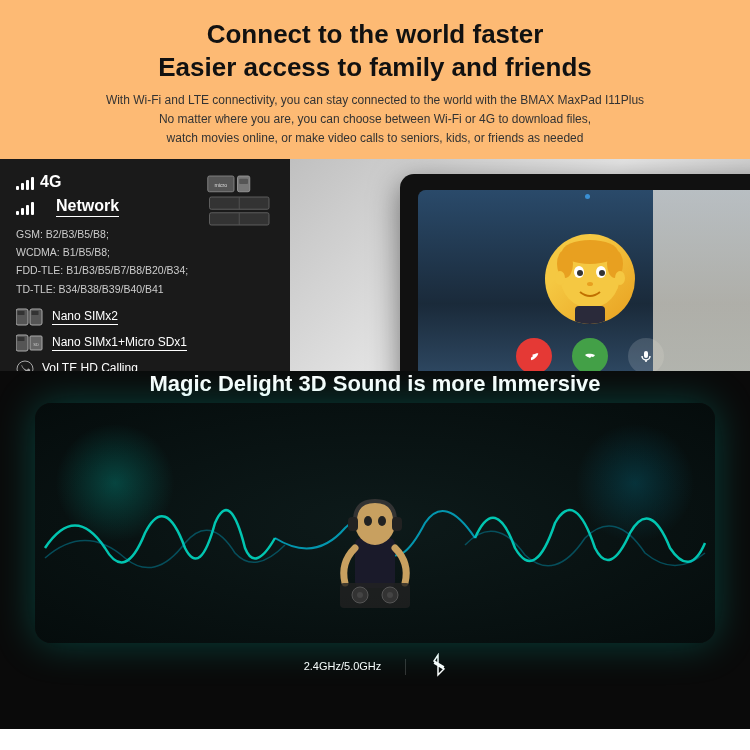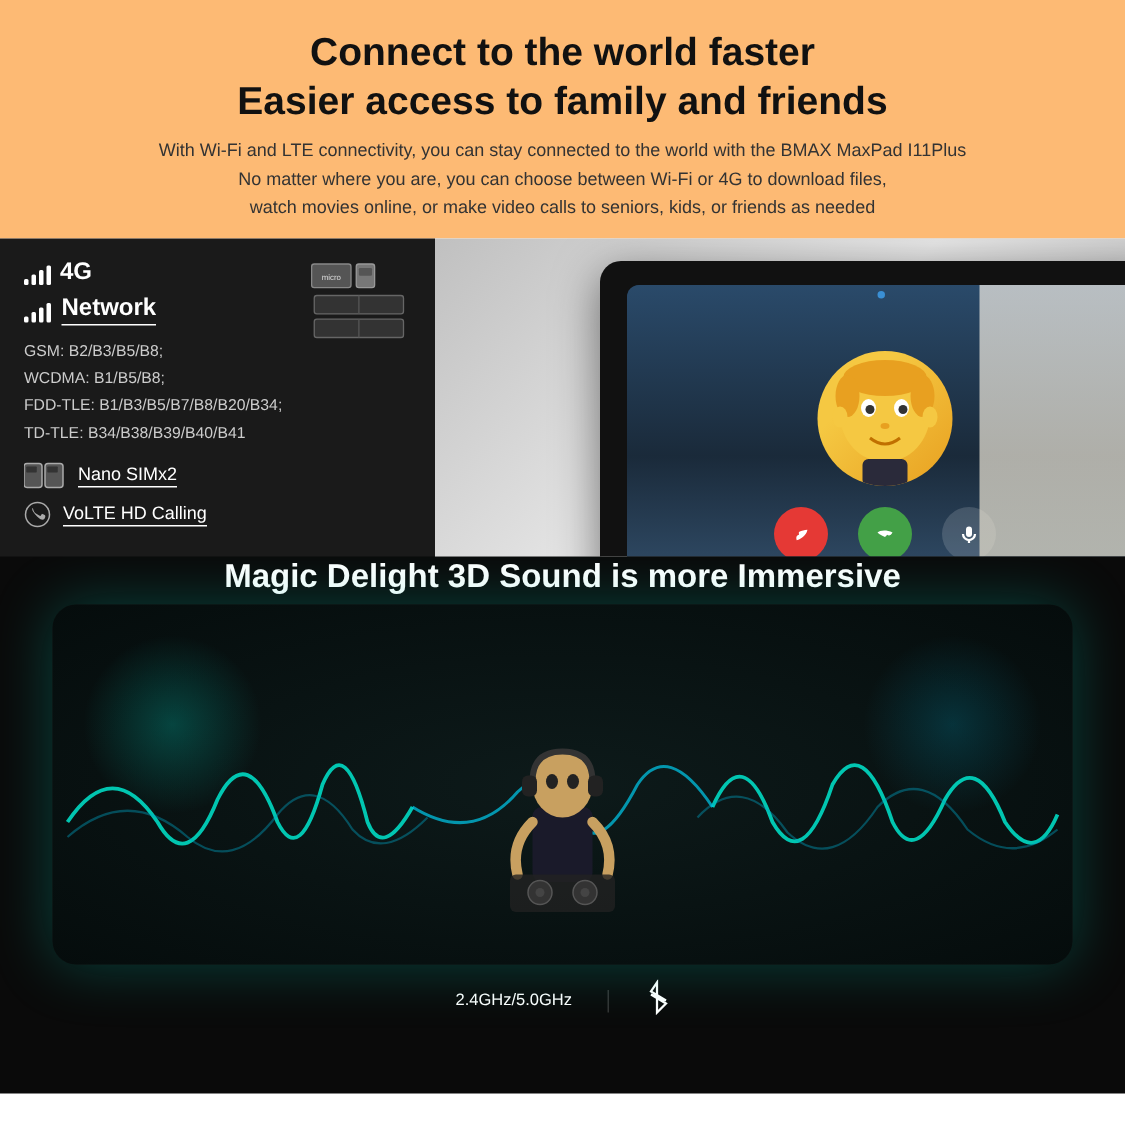--- a/index.html
+++ b/index.html
@@ -80,21 +80,21 @@
       top: 14px;
       right: 14px;
       display: flex;
       flex-direction: column;
       align-items: flex-end;
       gap: 4px;
     }
     .network-row {
       display: flex;
       align-items: center;
-      gap: 7px;
+      gap: 22px;
       margin-bottom: 8px;
     }
     .network-label {
       font-size: 16px;
       font-weight: bold;
       color: #fff;
       border-bottom: 1px solid #fff;
       padding-bottom: 1px;
     }
     .network-details {
@@ -396,20 +396,29 @@
     <div class="feature-row">
       <svg class="feature-icon" viewBox="0 0 28 18">
         <rect x="0" y="1" width="12" height="16" rx="2" fill="#555" stroke="#aaa" stroke-width="1"></rect>
         <rect x="1.5" y="3" width="7" height="4" rx="0.5" fill="#333"></rect>
         <rect x="14" y="1" width="12" height="16" rx="2" fill="#555" stroke="#aaa" stroke-width="1"></rect>
         <rect x="15.5" y="3" width="7" height="4" rx="0.5" fill="#333"></rect>
       </svg>
       <span class="feature-label">Nano SIMx2</span>
     </div>
 
+    <div class="feature-row">
+      <svg class="feature-icon" viewBox="0 0 28 18">
+        <rect x="0" y="1" width="12" height="16" rx="2" fill="#555" stroke="#aaa" stroke-width="1"></rect>
+        <rect x="1.5" y="3" width="7" height="4" rx="0.5" fill="#333"></rect>
+        <rect x="14" y="2" width="12" height="14" rx="1" fill="#666" stroke="#aaa" stroke-width="1"></rect>
+        <text x="20" y="12" font-size="4" fill="#ccc" text-anchor="middle">SD</text>
+      </svg>
+      <span class="feature-label">Nano SIMx1+Micro SDx1</span>
+    </div>
 
     <div class="feature-row">
       <svg class="phone-icon" viewBox="0 0 18 18">
         <circle cx="9" cy="9" r="8" fill="none" stroke="#aaa" stroke-width="1"></circle>
         <path d="M6 5c0 0 0.5 2 1.5 3S11 10 11 10l1-1.5c0 0 1.5 0.5 2 1s0 2-0.5 2.5c-0.5 0.5-2 1-4-1S5.5 7 5.5 5.5C5.5 4 6 5 6 5z" fill="#aaa" stroke="none"></path>
       </svg>
       <span class="feature-label">VoLTE HD Calling</span>
     </div>
   </div>
 

